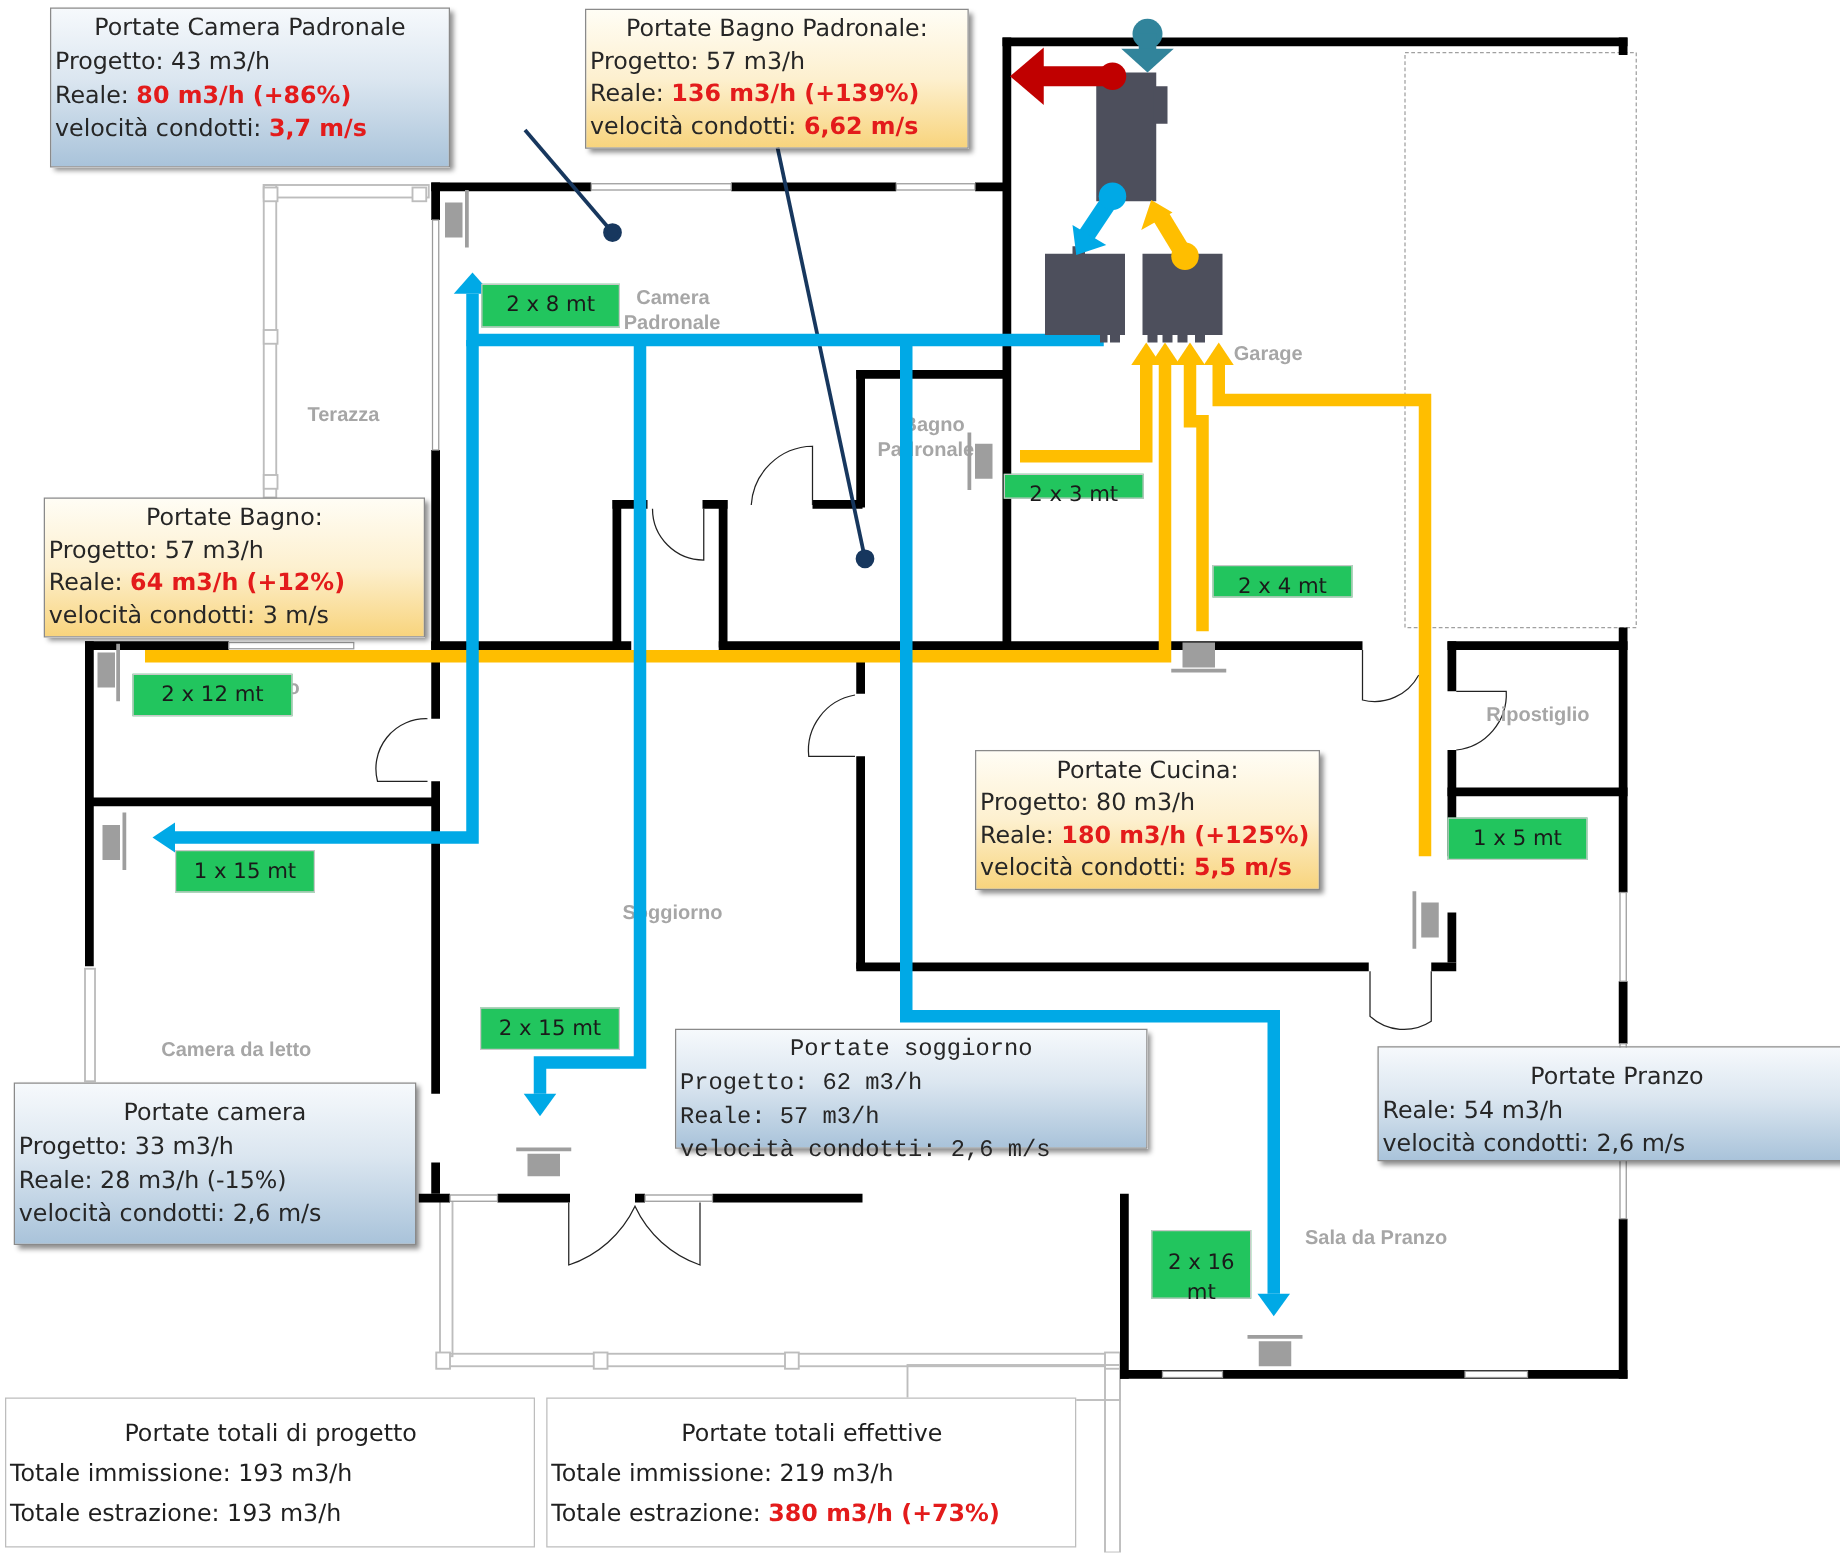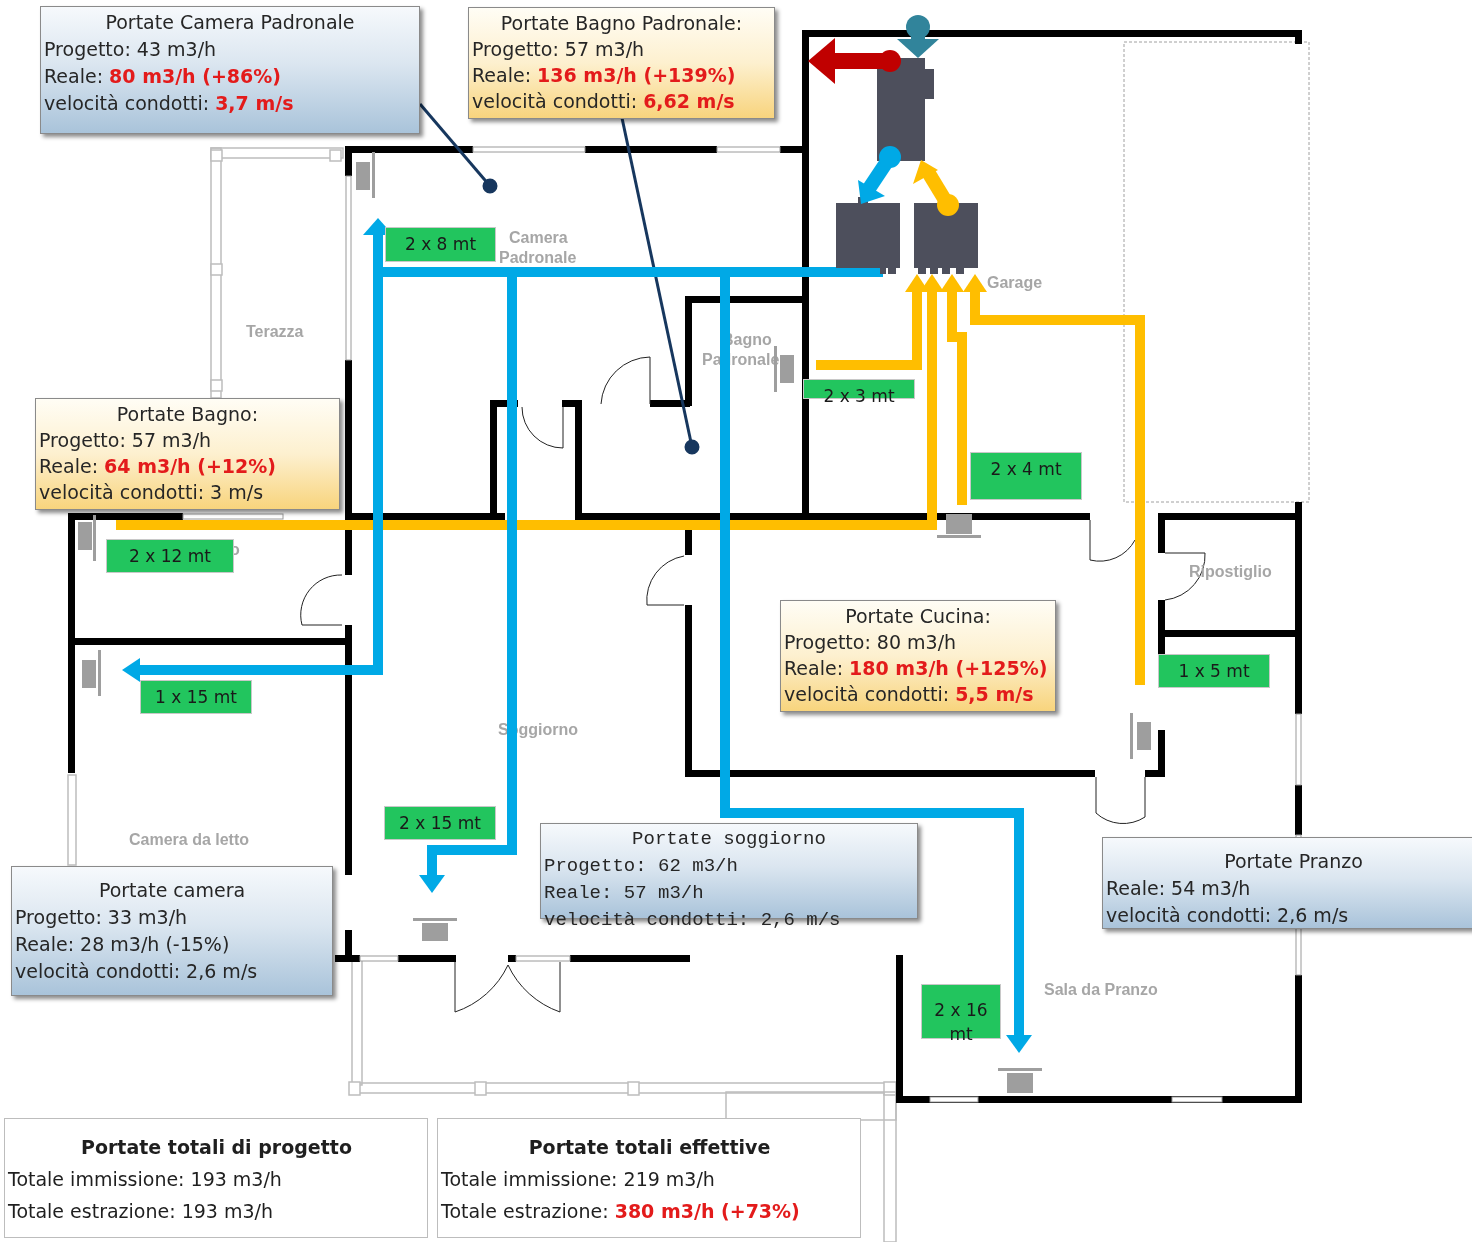--- a/index.html
+++ b/index.html
@@ -7,21 +7,21 @@
   #plan{position:absolute;left:0;top:0;width:1472px;height:1242px;}
   .room-label{font-family:"Liberation Sans",sans-serif;font-size:16px;fill:#a6a6a6;font-weight:bold;}
   .callout{position:absolute;box-sizing:border-box;border:1px solid #8a8a8a;box-shadow:3px 3px 4px rgba(0,0,0,0.45);color:#262626;font-size:19px;line-height:27px;padding:2px 3px 4px 3px;white-space:nowrap;font-family:"DejaVu Sans",sans-serif;}
   .callout.blue{background:linear-gradient(to bottom,#f6f9fc 0%,#dbe6f0 45%,#a9c3da 100%);}
   .callout.yellow{background:linear-gradient(to bottom,#fffdf5 0%,#fdf0cf 50%,#f8d47d 100%);}
   .callout .title{text-align:center;display:block;}
   .callout .row{display:block;}
   .red{color:#e31b1b;font-weight:bold;}
   .dim{position:absolute;box-sizing:border-box;background:#22c55e;border:1px solid #c8c8c8;font-size:17px;color:#1a1a1a;text-align:center;font-family:"DejaVu Sans",sans-serif;}
   .totals{position:absolute;box-sizing:border-box;border:1px solid #bdbdbd;background:#fff;font-family:"DejaVu Sans",sans-serif;font-size:19px;line-height:32px;color:#1f1f1f;padding:12px 2px 4px 3px;}
-  .totals .title{text-align:center;display:block;font-weight:bold;}
+  .totals .title{text-align:center;display:block;}
   .totals .row{display:block;}
 </style>
 </head>
 <body>
 
 <svg id="plan" viewBox="0 0 1472 1242" xmlns="http://www.w3.org/2000/svg">
 
   <g fill="none" stroke="#bdbdbd" stroke-width="1.5">
     <rect x="211" y="148" width="132" height="10"></rect>
     <rect x="211" y="148" width="10" height="250"></rect>
@@ -237,31 +237,31 @@
       </g>
     <g>
         <rect x="998" y="1068" width="44" height="3"></rect>
         <rect x="1007" y="1073" width="26" height="20"></rect>
       </g>
   </g>
 </svg>
 
 <div class="dim" style="left:385px;top:227px;width:111px;height:35px;line-height:33px;">2 x 8 mt</div>
 <div class="dim" style="left:803px;top:379px;width:112px;height:20px;line-height:32px;">2 x 3 mt</div>
-<div class="dim" style="left:970px;top:452px;width:112px;height:48px;line-height:32px;">2 x 4 mt</div>
+<div class="dim" style="left:970px;top:452px;width:112px;height:26px;line-height:32px;">2 x 4 mt</div>
 <div class="dim" style="left:106px;top:539px;width:128px;height:34px;line-height:32px;">2 x 12 mt</div>
 <div class="dim" style="left:140px;top:680px;width:112px;height:34px;line-height:32px;">1 x 15 mt</div>
 <div class="dim" style="left:1158px;top:654px;width:112px;height:34px;line-height:32px;">1 x 5 mt</div>
 <div class="dim" style="left:384px;top:806px;width:112px;height:34px;line-height:32px;">2 x 15 mt</div>
 <div class="dim" style="left:921px;top:984px;width:80px;height:55px;line-height:24px;padding-top:13px;">
   <span style="display:block;">2 x 16</span>
   <span style="display:block;">mt</span>
 </div>
 
-<div class="callout blue" style="left:40px;top:6px;width:380px;height:128px;">
+<div class="callout blue" style="left:40px;top:6px;width:320px;height:128px;">
   <span class="title">Portate Camera Padronale</span>
   <span class="row">Progetto: 43 m3/h</span>
   <span class="row"><span>Reale: </span><span class="red">80 m3/h (+86%)</span></span>
   <span class="row"><span>velocità condotti: </span><span class="red">3,7 m/s</span></span>
 </div>
 
 <div class="callout yellow" style="left:468px;top:7px;width:307px;height:112px;line-height:26px;">
   <span class="title">Portate Bagno Padronale:</span>
   <span class="row">Progetto: 57 m3/h</span>
   <span class="row"><span>Reale: </span><span class="red">136 m3/h (+139%)</span></span>

